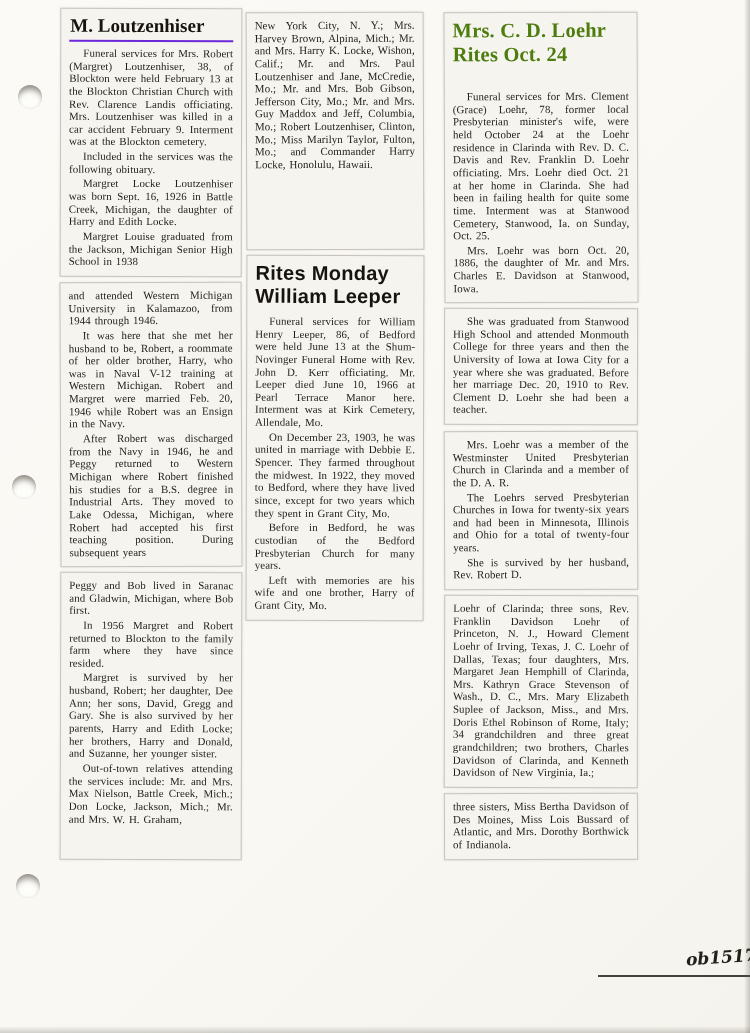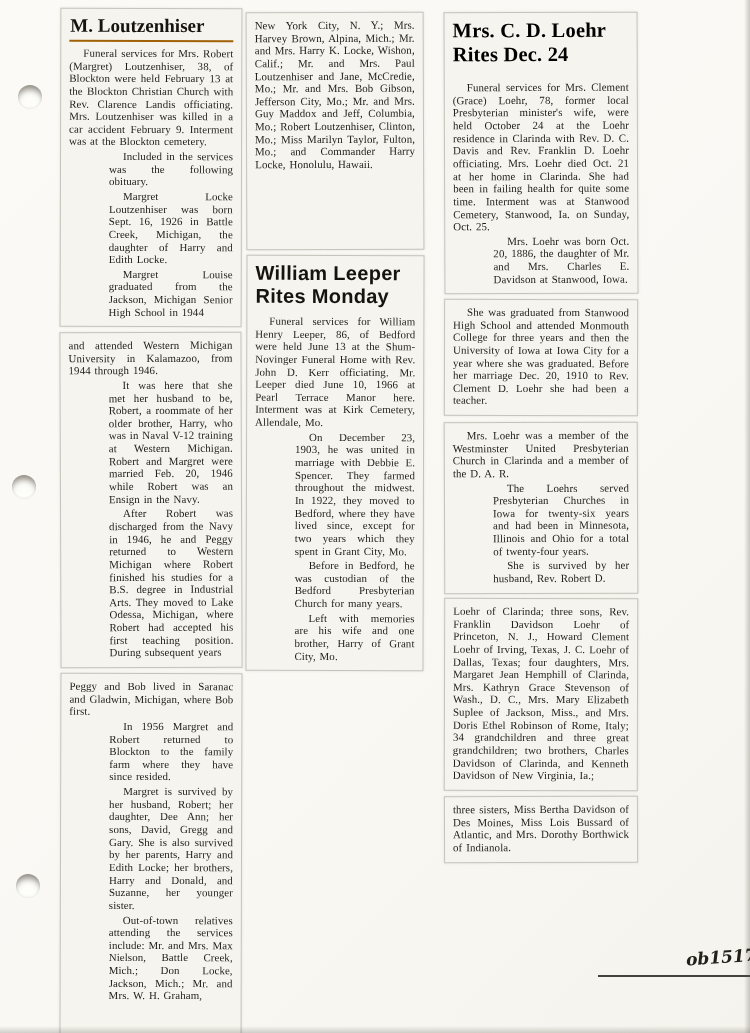--- a/index.html
+++ b/index.html
@@ -31,30 +31,30 @@
     box-shadow:0 0 3px rgba(40,35,28,0.10);
     padding:6px 8px 8px 8px; margin-bottom:5px;
   }
   .r-a { transform:rotate(0.15deg); }
   .r-b { transform:rotate(-0.2deg); }
   .pad-b { padding-bottom:78px; }
   .pad-b2 { padding-bottom:34px; }
 
   .np { margin:0; font-size:10.9px; line-height:1.16; color:#201d19;
     text-align:justify; text-indent:14px; letter-spacing:0.1px; word-spacing:1px; }
-  .np + .np { margin-top:2px;margin-left:40px; }
+  .np + .np { margin-top:2px; }
   .np.noind { text-indent:0; }
 
   .hl1 { margin:0 0 5px 0; padding:1px 0 4px 1px;
     font-family:"Liberation Serif",serif; font-weight:bold; font-size:19px; line-height:1.05;
-    color:#17140f; border-bottom:2px solid #a16207; }
+    color:#17140f; border-bottom:2px solid #6d28d9; }
   .hl2 { margin:0 0 7px 0; font-family:"Liberation Sans",sans-serif; font-weight:bold;
     font-size:20px; line-height:1.15; color:#17140f; letter-spacing:0.3px; }
-  .hl3 { margin:0 0 15px 0; font-family:"Liberation Serif",serif; font-weight:bold;
-    font-size:20.5px; line-height:1.15; color:#000000; letter-spacing:0.2px; }
+  .hl3 { margin:0 0 24px 0; font-family:"Liberation Serif",serif; font-weight:bold;
+    font-size:20.5px; line-height:1.15; color:#4d7c0f; letter-spacing:0.2px; }
   .hl-line { display:block; }
 
   .hw { position:absolute; font-family:"DejaVu Serif",serif; font-style:italic;
     font-weight:bold; color:#232019; white-space:nowrap; }
   .hw-1965 { left:102px; top:18px; font-size:23px; transform:rotate(-11deg); }
   .hw-1964 { left:92px; top:86px; font-size:20px; transform:rotate(-8deg); }
   .hw-cat  { left:686px; top:947px; font-size:17px; transform:rotate(-4deg); }
   .cat-line { position:absolute; left:598px; top:975px; width:152px; height:2px;
     background:#45423b; }
 </style>
@@ -68,21 +68,21 @@
   <span class="hole hole3"></span>
 
   <div class="col col1">
     <div class="hw hw-1965">1965</div>
     <section class="clip r-a">
       <h1 class="hl1">M. Loutzenhiser</h1>
       <div>
           <p class="np">Funeral services for Mrs. Robert (Margret) Loutzenhiser, 38, of Blockton were held February 13 at the Blockton Christian Church with Rev. Clarence Landis officiating. Mrs. Loutzenhiser was killed in a car accident February 9. Interment was at the Blockton cemetery.</p>
           <p class="np">Included in the services was the following obituary.</p>
           <p class="np">Margret Locke Loutzenhiser was born Sept. 16, 1926 in Battle Creek, Michigan, the daughter of Harry and Edith Locke.</p>
-          <p class="np">Margret Louise graduated from the Jackson, Michigan Senior High School in 1944</p>
+          <p class="np">Margret Louise graduated from the Jackson, Michigan Senior High School in 1938</p>
         </div>
     </section>
     <section class="clip r-b">
       <div>
           <p class="np noind">and attended Western Michigan University in Kalamazoo, from 1944 through 1946.</p>
           <p class="np">It was here that she met her husband to be, Robert, a roommate of her older brother, Harry, who was in Naval V-12 training at Western Michigan. Robert and Margret were married Feb. 20, 1946 while Robert was an Ensign in the Navy.</p>
           <p class="np">After Robert was discharged from the Navy in 1946, he and Peggy returned to Western Michigan where Robert finished his studies for a B.S. degree in Industrial Arts. They moved to Lake Odessa, Michigan, where Robert had accepted his first teaching position. During subsequent years</p>
         </div>
     </section>
     <section class="clip r-a pad-b2">
@@ -96,38 +96,38 @@
   </div>
 
   <div class="col col2">
     <section class="clip r-b pad-b">
       <div>
           <p class="np noind">New York City, N. Y.; Mrs. Harvey Brown, Alpina, Mich.; Mr. and Mrs. Harry K. Locke, Wishon, Calif.; Mr. and Mrs. Paul Loutzenhiser and Jane, McCredie, Mo.; Mr. and Mrs. Bob Gibson, Jefferson City, Mo.; Mr. and Mrs. Guy Maddox and Jeff, Columbia, Mo.; Robert Loutzenhiser, Clinton, Mo.; Miss Marilyn Taylor, Fulton, Mo.; and Commander Harry Locke, Honolulu, Hawaii.</p>
         </div>
     </section>
     <section class="clip r-a">
       <h1 class="hl2">
+          <span class="hl-line">Rites Monday</span>
           <span class="hl-line">William Leeper</span>
-          <span class="hl-line">Rites Monday</span>
         </h1>
       <div>
           <p class="np">Funeral services for William Henry Leeper, 86, of Bedford were held June 13 at the Shum-Novinger Funeral Home with Rev. John D. Kerr officiating. Mr. Leeper died June 10, 1966 at Pearl Terrace Manor here. Interment was at Kirk Cemetery, Allendale, Mo.</p>
           <p class="np">On December 23, 1903, he was united in marriage with Debbie E. Spencer. They farmed throughout the midwest. In 1922, they moved to Bedford, where they have lived since, except for two years which they spent in Grant City, Mo.</p>
           <p class="np">Before in Bedford, he was custodian of the Bedford Presbyterian Church for many years.</p>
           <p class="np">Left with memories are his wife and one brother, Harry of Grant City, Mo.</p>
         </div>
     </section>
   </div>
 
   <div class="col col3">
     <div class="hw hw-1964">1964</div>
     <section class="clip r-b">
       <h1 class="hl3">
           <span class="hl-line">Mrs. C. D. Loehr</span>
-          <span class="hl-line">Rites Dec. 24</span>
+          <span class="hl-line">Rites Oct. 24</span>
         </h1>
       <div>
           <p class="np">Funeral services for Mrs. Clement (Grace) Loehr, 78, former local Presbyterian minister's wife, were held October 24 at the Loehr residence in Clarinda with Rev. D. C. Davis and Rev. Franklin D. Loehr officiating. Mrs. Loehr died Oct. 21 at her home in Clarinda. She had been in failing health for quite some time. Interment was at Stanwood Cemetery, Stanwood, Ia. on Sunday, Oct. 25.</p>
           <p class="np">Mrs. Loehr was born Oct. 20, 1886, the daughter of Mr. and Mrs. Charles E. Davidson at Stanwood, Iowa.</p>
         </div>
     </section>
     <section class="clip r-a">
       <div>
           <p class="np">She was graduated from Stanwood High School and attended Monmouth College for three years and then the University of Iowa at Iowa City for a year where she was graduated. Before her marriage Dec. 20, 1910 to Rev. Clement D. Loehr she had been a teacher.</p>
         </div>

